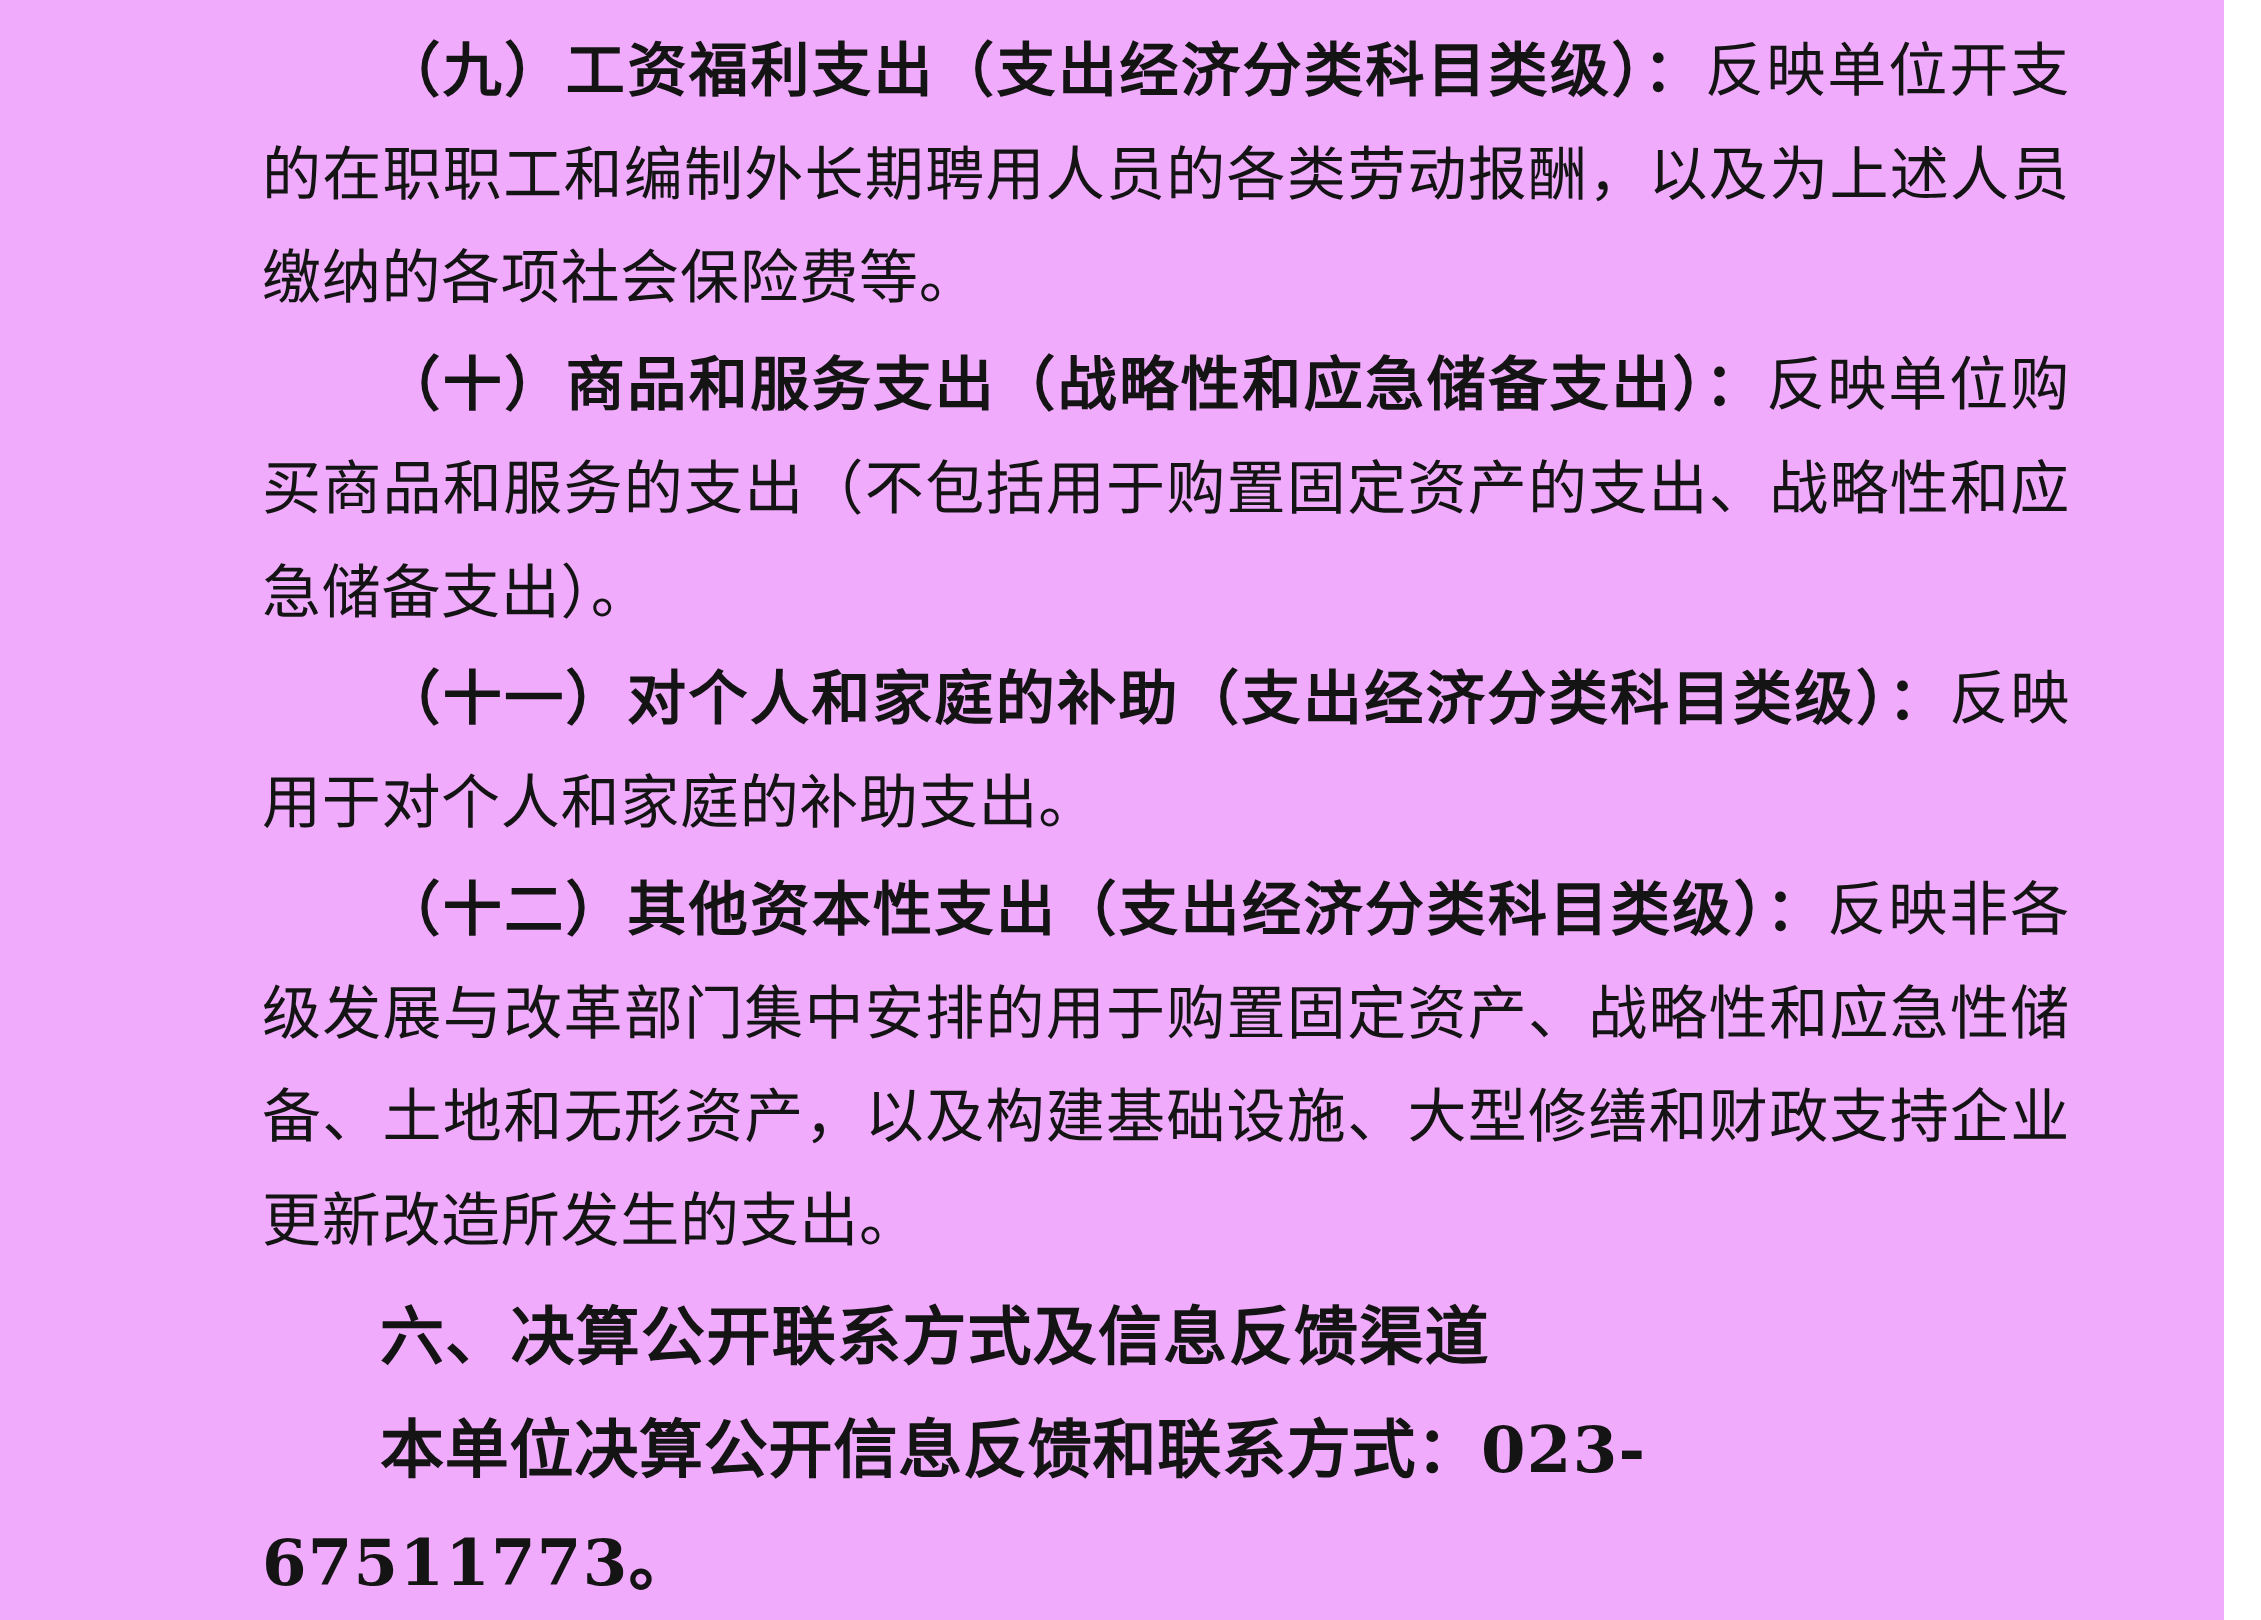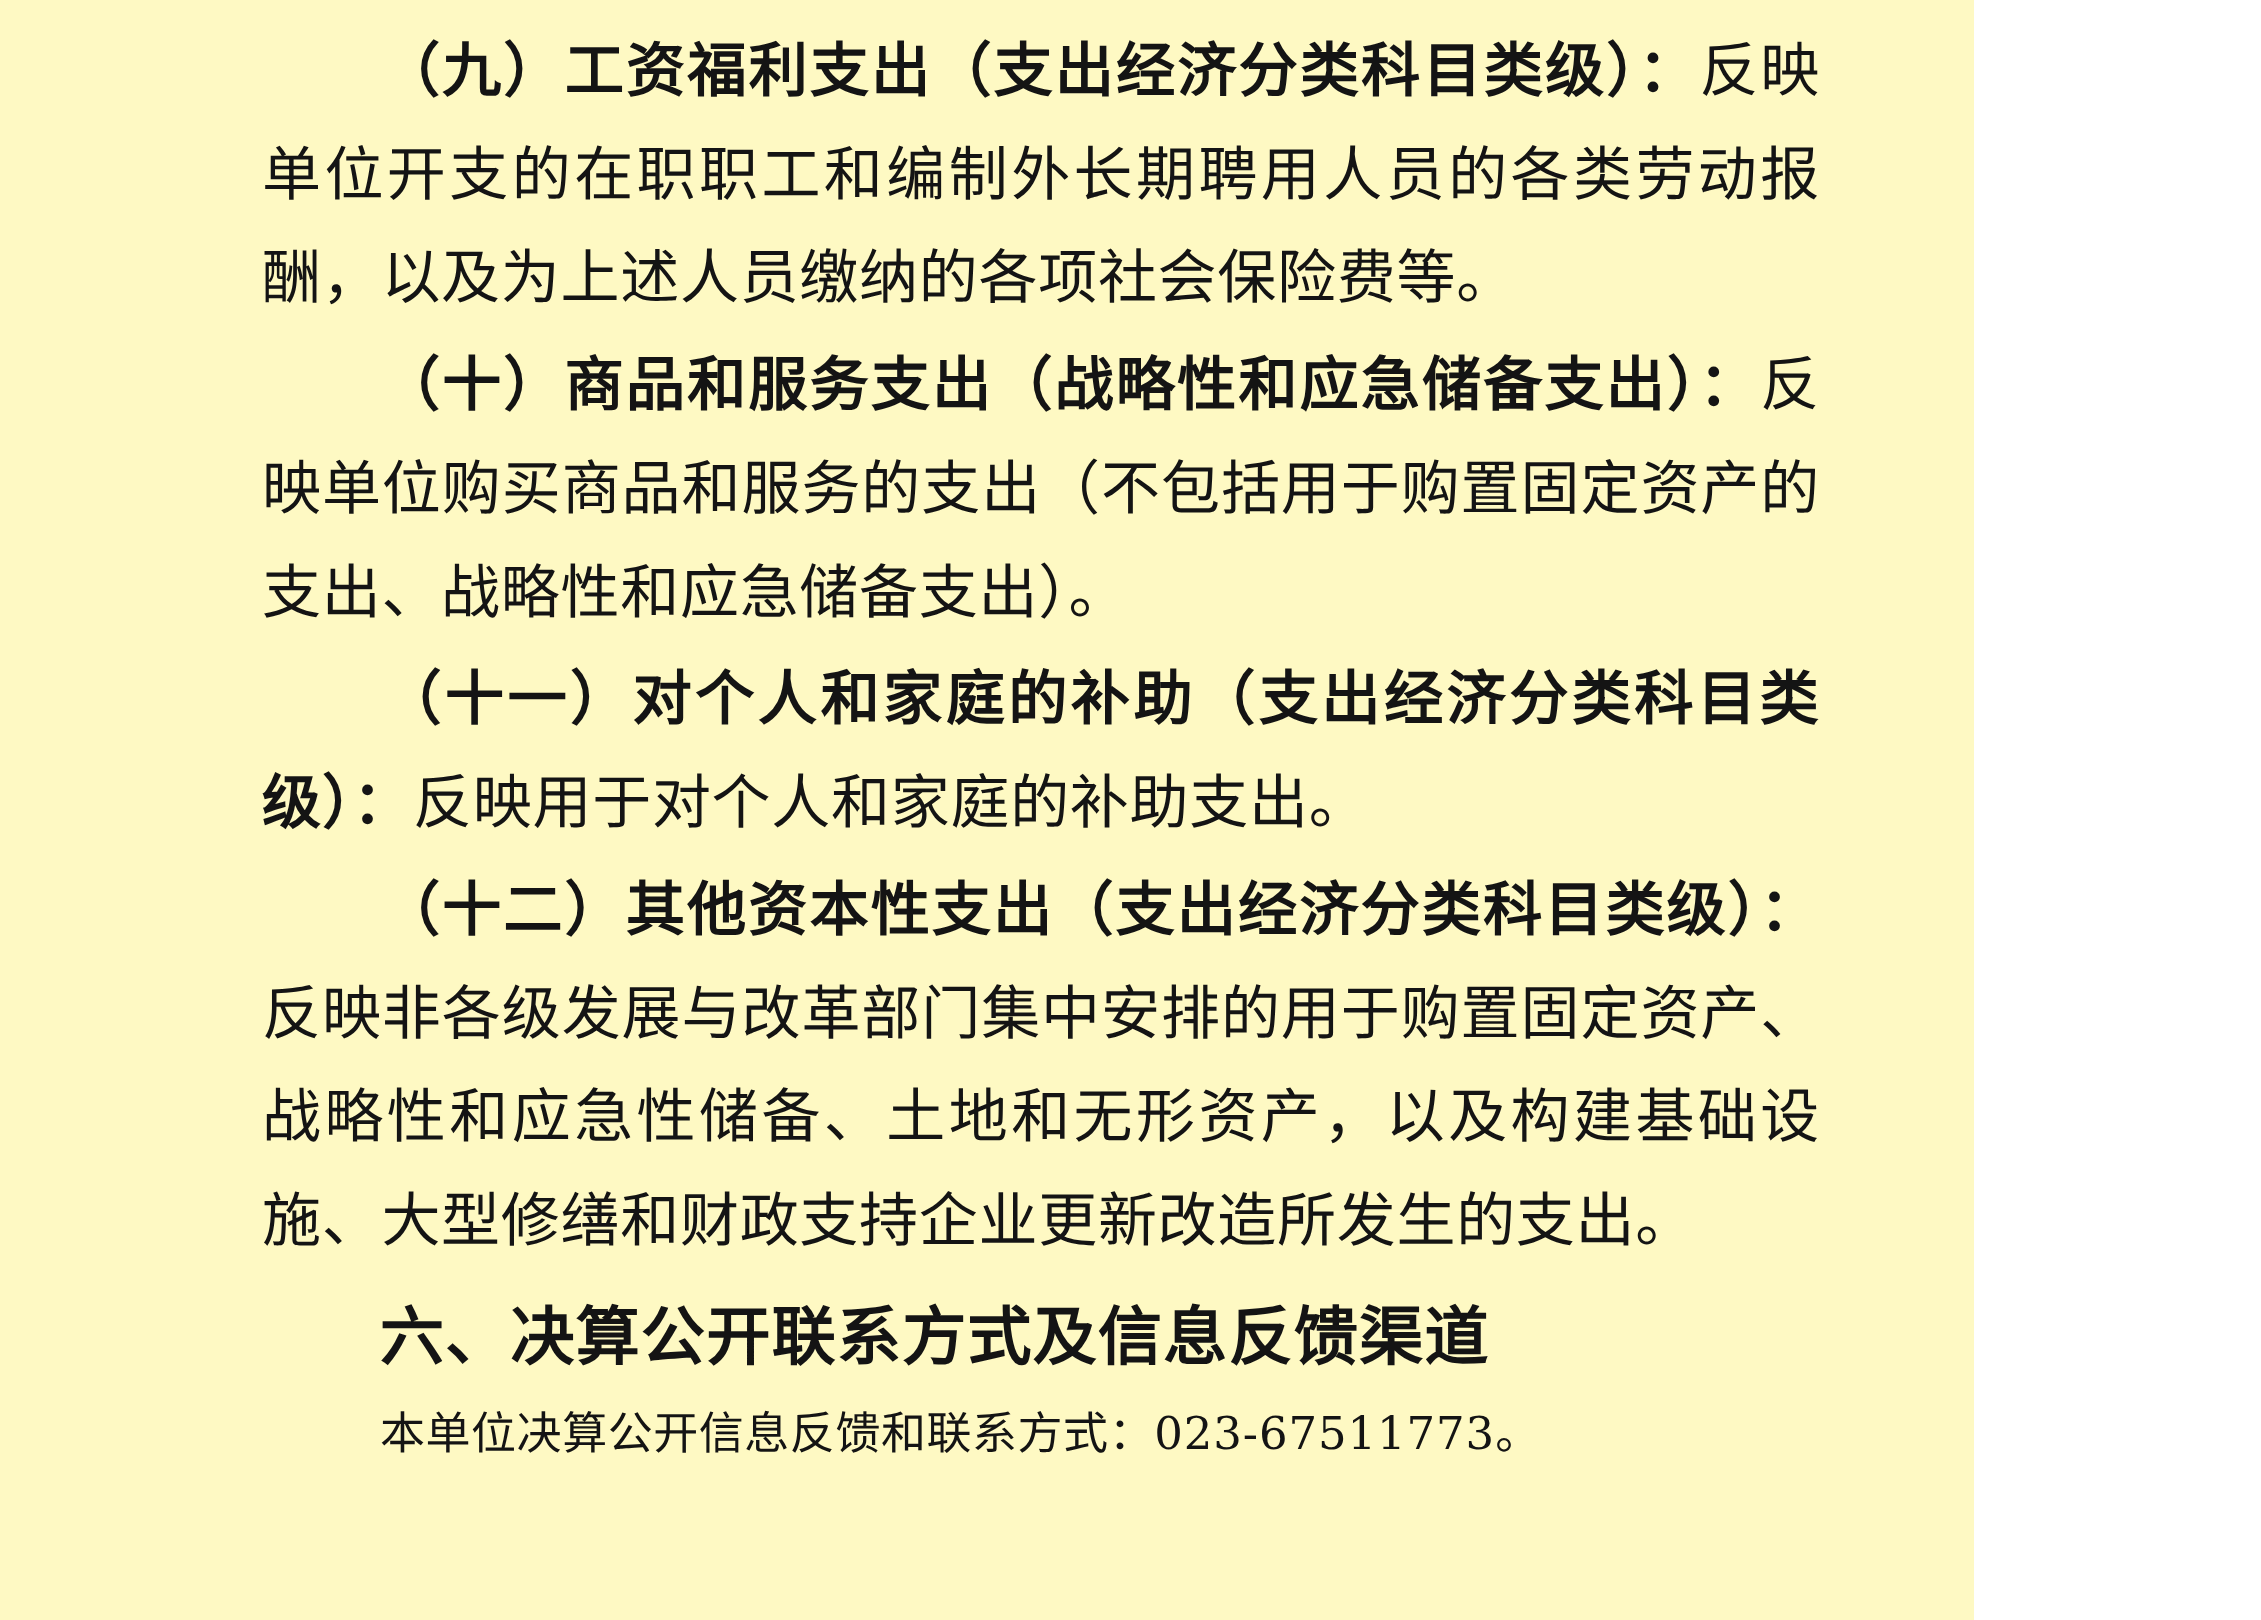--- a/index.html
+++ b/index.html
@@ -10,24 +10,24 @@
   }
   body {
     width: 2261px;
     height: 1621px;
     font-family: "DejaVu Serif", "Liberation Serif", serif;
     color: #141414;
     -webkit-font-smoothing: antialiased;
   }
   .page {
     box-sizing: border-box;
-    width: 1974px;
+    width: 2224px;
     height: 1621px;
     padding: 18.7px 154px 0 262px;
-    background: #fef9c3;
+    background: #f0abfc;
     position: relative;
   }
   .doc-body {
     width: 100%;
   }
   .para {
     font-size: 59px;
     line-height: 1.76;
     text-align: justify;
     text-justify: inter-ideograph;
@@ -45,24 +45,25 @@
   }
   .section-heading {
     font-size: 64px;
     font-weight: 700;
     line-height: 1.7;
     letter-spacing: 0.02em;
     margin: 10.3px 0 0 0;
     padding-left: 118px;
   }
   .contact-line {
-    font-size: 45px;
+    font-size: 64px;
     line-height: 1.76;
     letter-spacing: 0.012em;
     margin: 1.9px 0 0 0;
+    font-weight: bold;
   }
   .contact-line .phone {
     font-family: "DejaVu Serif", "Liberation Serif", serif;
     letter-spacing: 0.02em;
   }
 </style>
 </head>
 <body>
 
 <div class="page">

